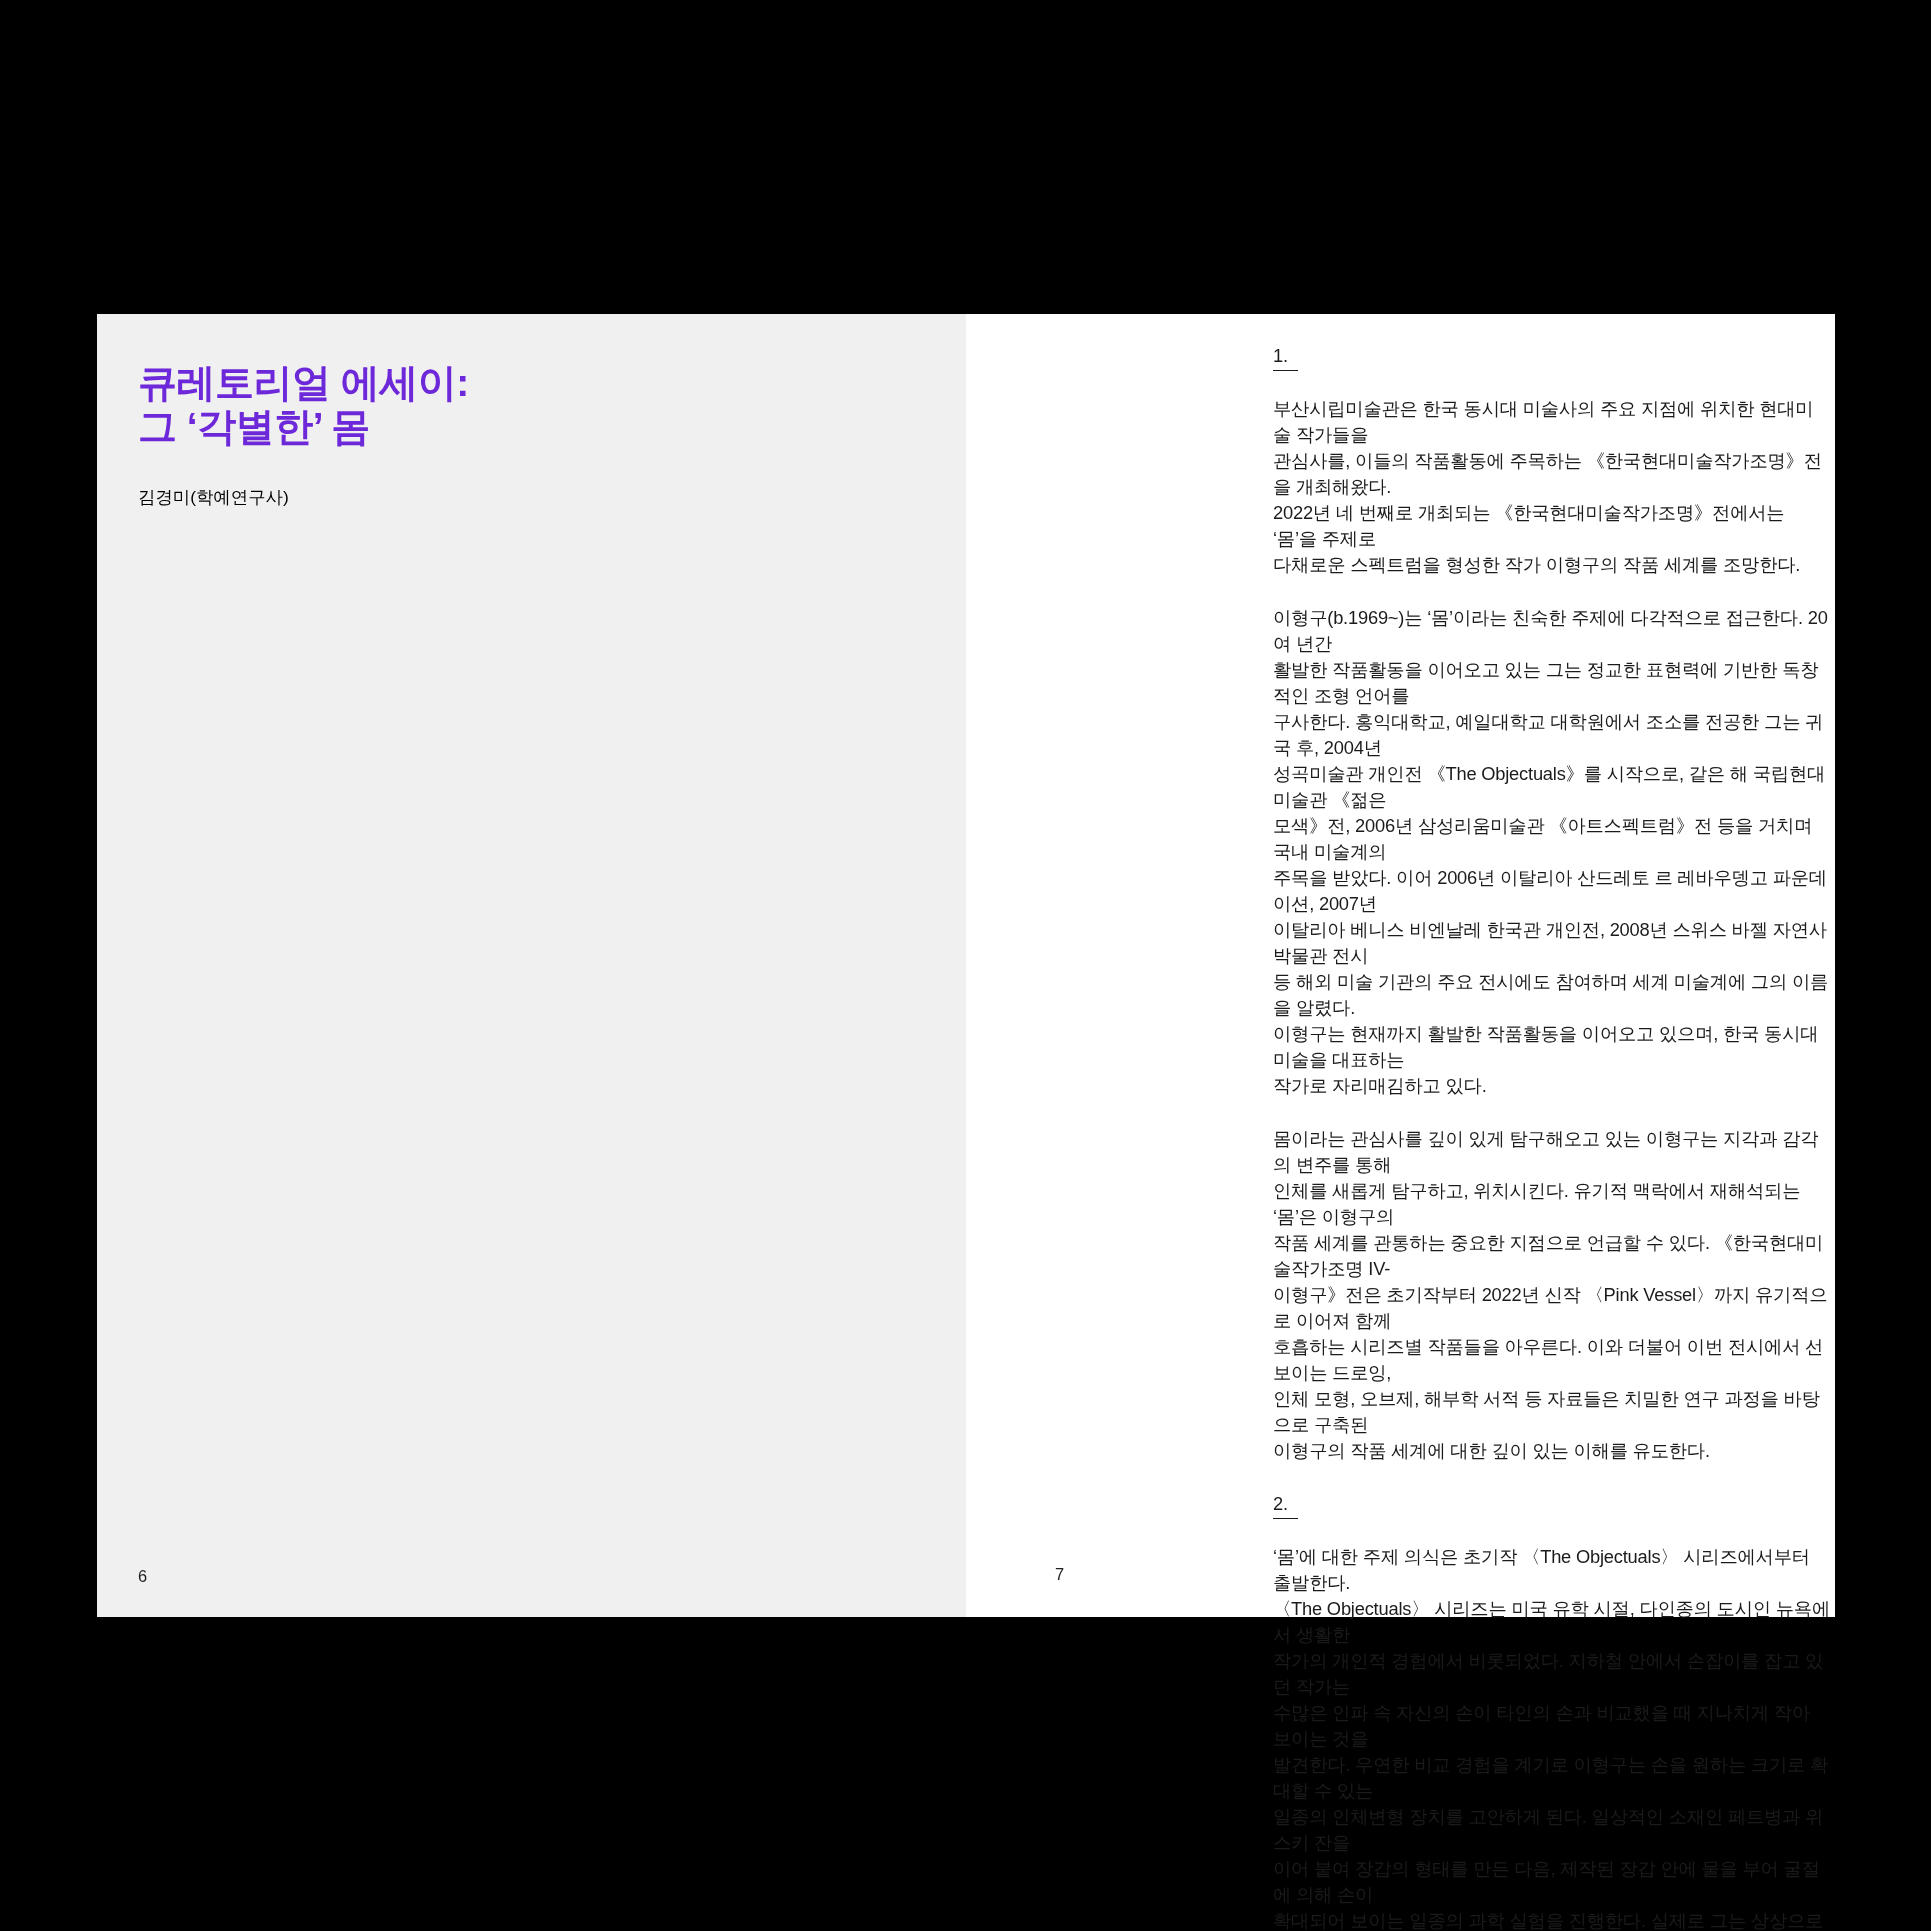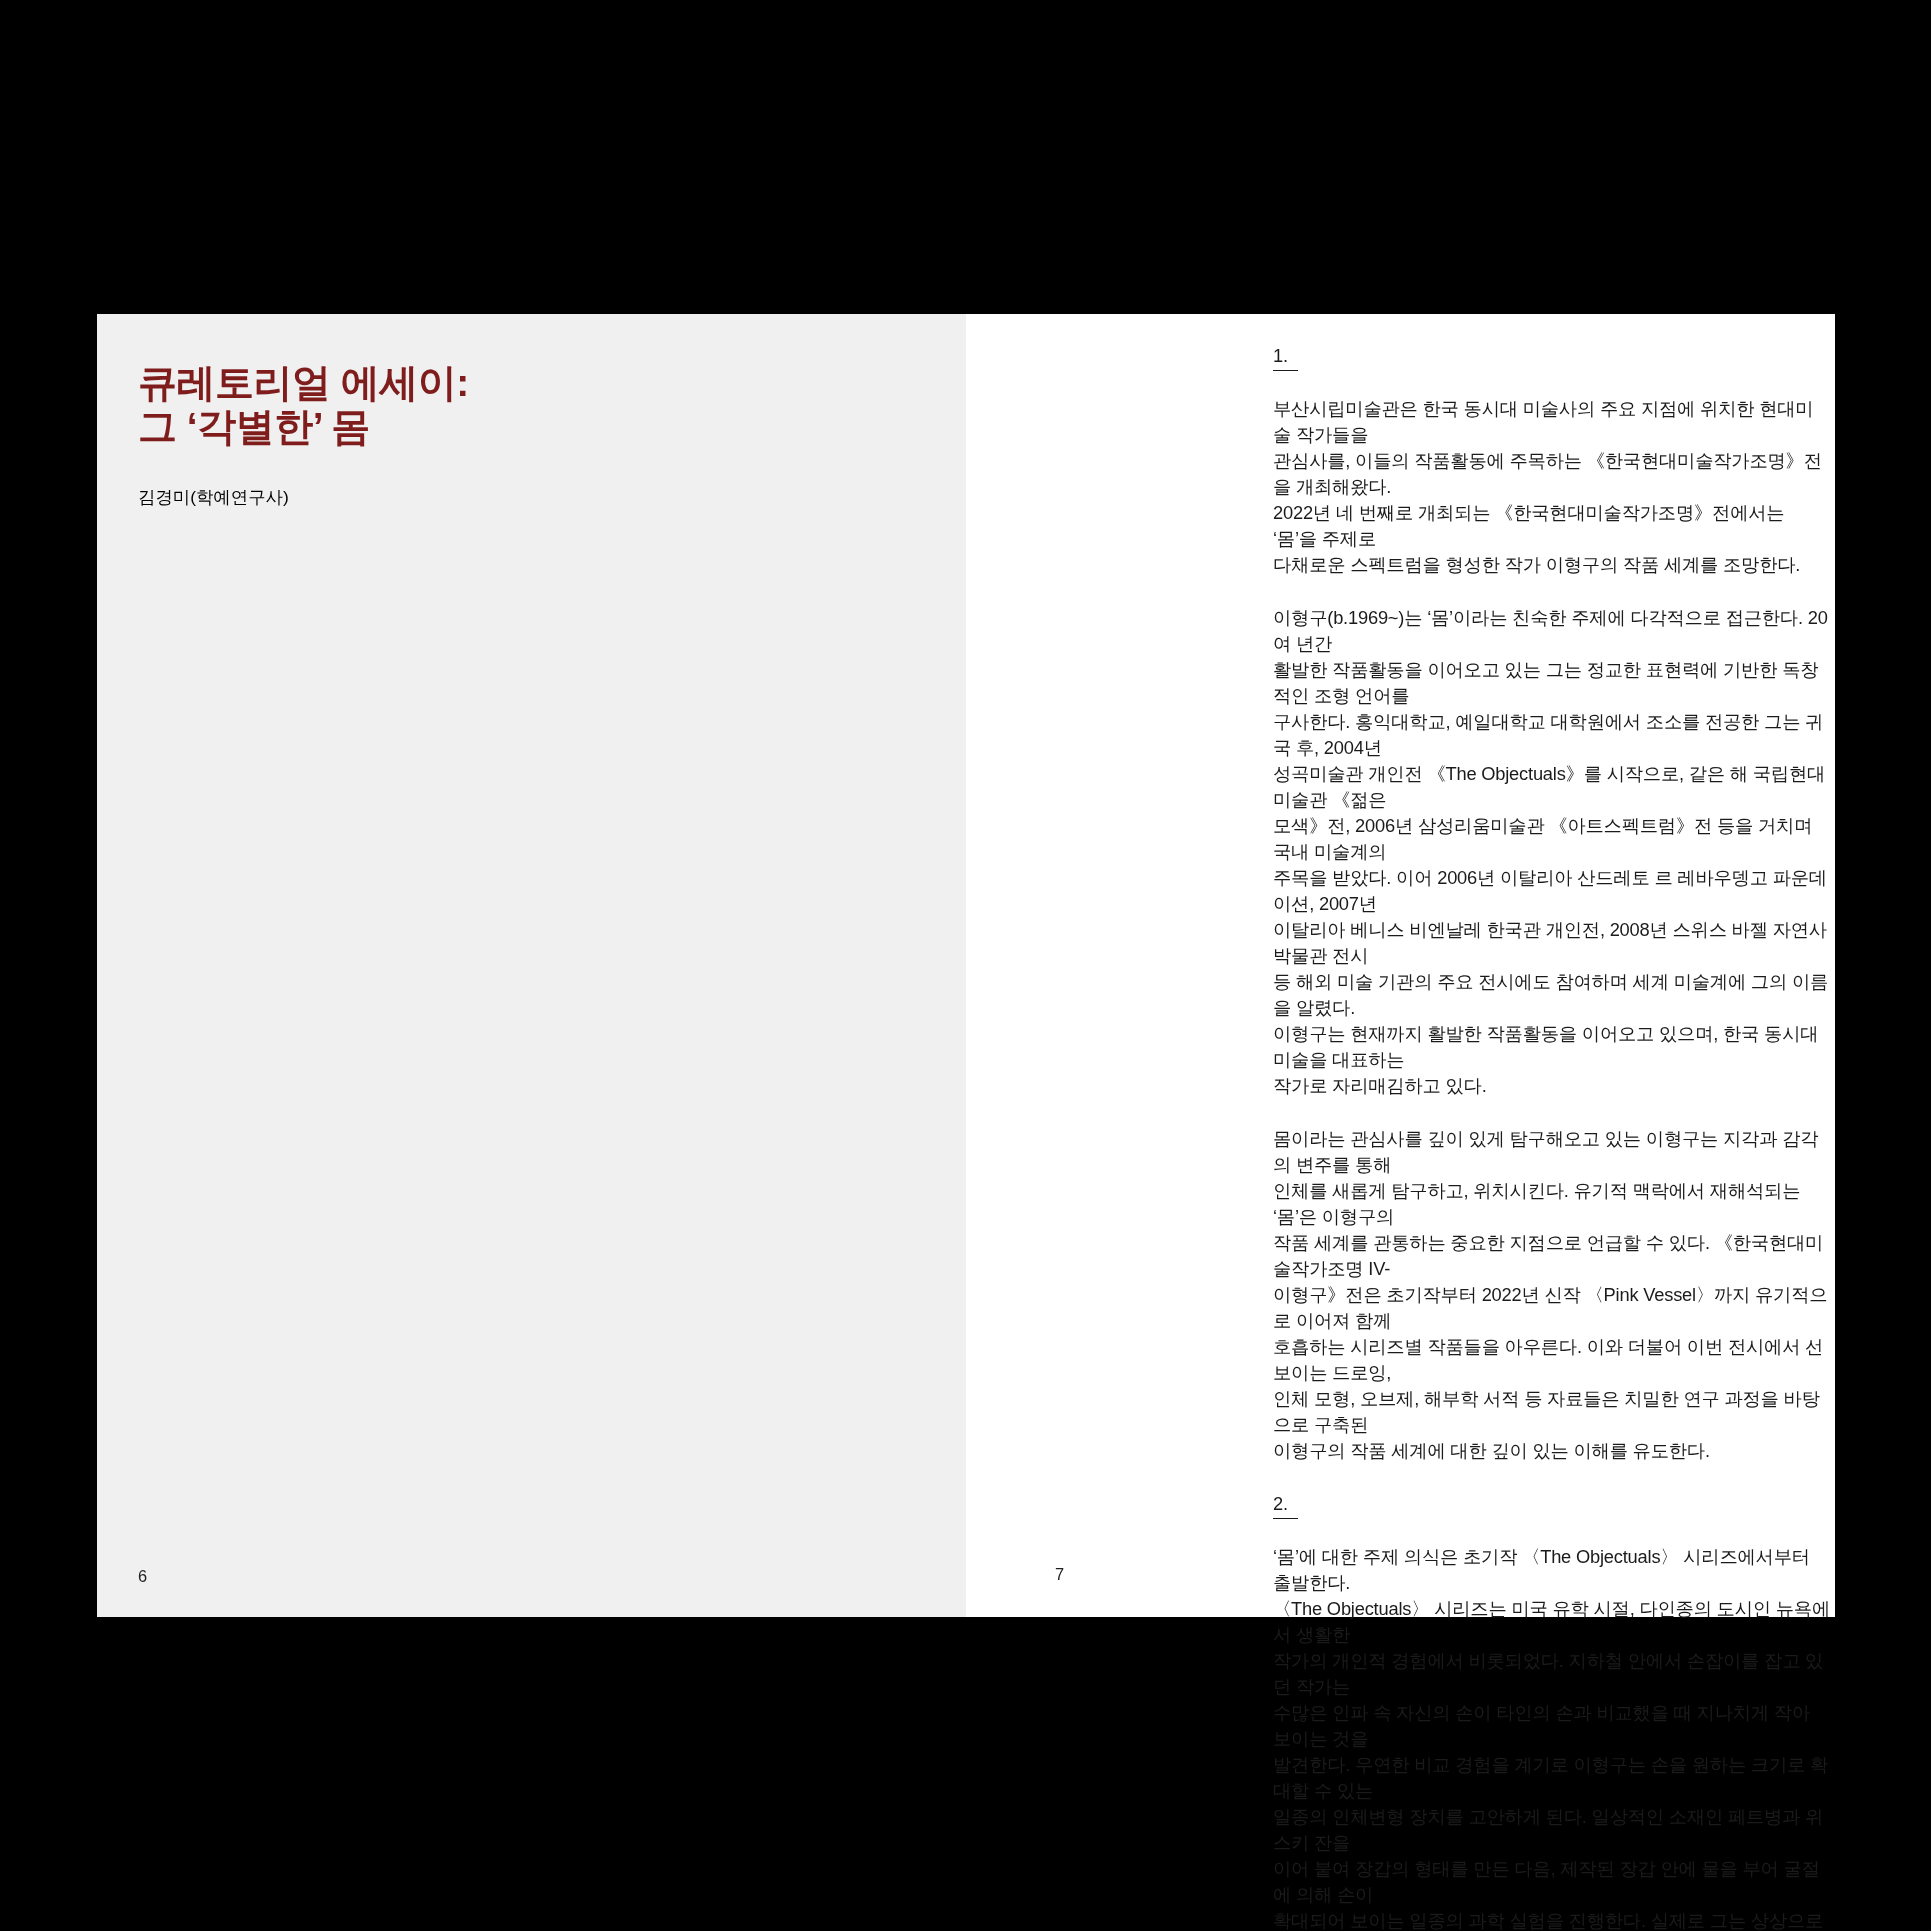--- a/index.html
+++ b/index.html
@@ -31,21 +31,21 @@
   .page-right { left: 869px; background: #ffffff; }
 
   .essay-title {
     position: absolute;
     left: 41px;
     top: 21px;
     font-size: 39px;
     font-weight: 700;
     line-height: 44px;
     letter-spacing: -0.5px;
-    color: #7f1d1d;
+    color: #6d28d9;
     white-space: pre-line;
   }
   .essay-author {
     position: absolute;
     left: 41px;
     top: 173px;
     font-size: 17.4px;
     line-height: 21px;
     color: #000000;
   }

